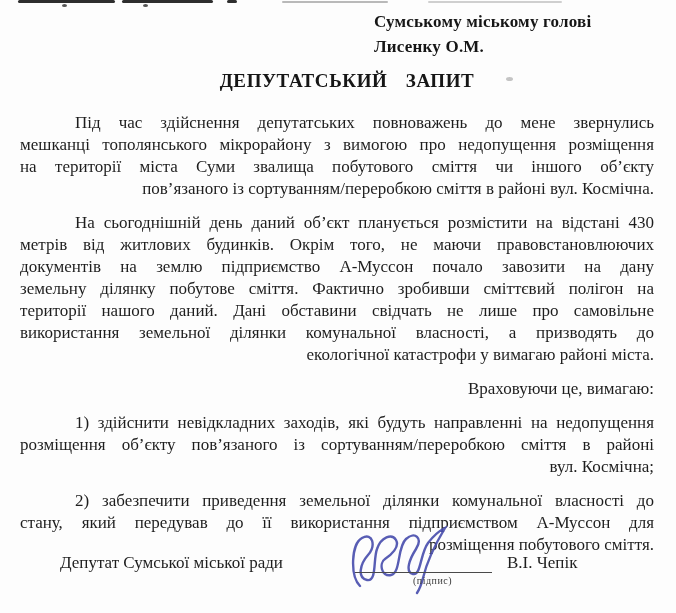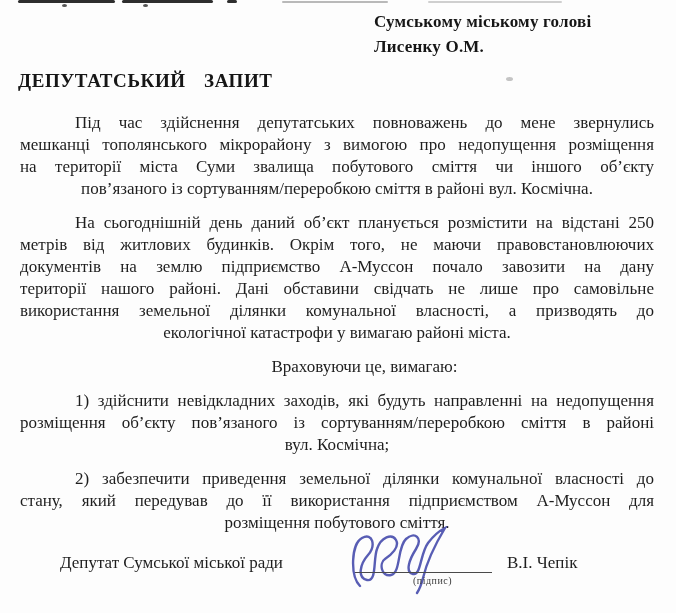--- a/index.html
+++ b/index.html
@@ -18,29 +18,29 @@
   .speck { position:absolute; background:#c4c4c4; border-radius:50%; }
 
   .recipient {
     position:absolute; left:374px; top:9px;
     font-weight:bold; font-size:17px; line-height:25px;
     color:#161616; letter-spacing:0.2px;
   }
   .doc-title {
     position:absolute; left:0; top:70px; width:676px;
     padding-left:18px; box-sizing:border-box;
-    font-weight:bold; font-size:19px;
+    text-align:center; font-weight:bold; font-size:19px;
     letter-spacing:0.6px; word-spacing:13px; color:#161616;
   }
   .doc-body {
     position:absolute; left:8px; top:100px; width:658px;
     font-size:17px; line-height:22px;
   }
   .para { margin:12px; }
-  .line { text-align:center; }
+  .line { text-align:right; }
   .line.j { text-align:justify; text-align-last:justify; }
   .line.ind { text-indent:55px; }
 
   .signoff-position { position:absolute; left:20px; top:553px; font-size:17px;margin-left:40px; }
   .signer-name { position:absolute; left:507px; top:553px; font-size:17px; }
   .sig-wrap { position:absolute; left:346px; top:526px; width:150px; height:70px; }
   .sig-line { position:absolute; left:9px; top:46px; width:137px; height:1px; background:#4a4a4a; }
   .sig-caption {
     position:absolute; left:67px; top:49px;
     font-size:10px; color:#3a3a3a; letter-spacing:0.5px;
@@ -69,24 +69,25 @@
   <div class="doc-title">ДЕПУТАТСЬКИЙ ЗАПИТ</div>
 
   <div class="doc-body">
       <div class="para">
         <div class="line j ind">Під час здійснення депутатських повноважень до мене звернулись</div>
         <div class="line j">мешканці тополянського мікрорайону з вимогою про недопущення розміщення</div>
         <div class="line j">на території міста Суми звалища побутового сміття чи іншого об’єкту</div>
         <div class="line">пов’язаного із сортуванням/переробкою сміття в районі вул. Космічна.</div>
       </div>
       <div class="para">
-        <div class="line j ind">На сьогоднішній день даний об’єкт планується розмістити на відстані 250</div>
+        <div class="line j ind">На сьогоднішній день даний об’єкт планується розмістити на відстані 430</div>
         <div class="line j">метрів від житлових будинків. Окрім того, не маючи правовстановлюючих</div>
         <div class="line j">документів на землю підприємство А-Муссон почало завозити на дану</div>
-        <div class="line j">території нашого районі. Дані обставини свідчать не лише про самовільне</div>
+        <div class="line j">земельну ділянку побутове сміття. Фактично зробивши сміттєвий полігон на</div>
+        <div class="line j">території нашого даний. Дані обставини свідчать не лише про самовільне</div>
         <div class="line j">використання земельної ділянки комунальної власності, а призводять до</div>
         <div class="line">екологічної катастрофи у вимагаю районі міста.</div>
       </div>
       <div class="para">
         <div class="line ind">Враховуючи це, вимагаю:</div>
       </div>
       <div class="para">
         <div class="line j ind">1) здійснити невідкладних заходів, які будуть направленні на недопущення</div>
         <div class="line j">розміщення об’єкту пов’язаного із сортуванням/переробкою сміття в районі</div>
         <div class="line">вул. Космічна;</div>

